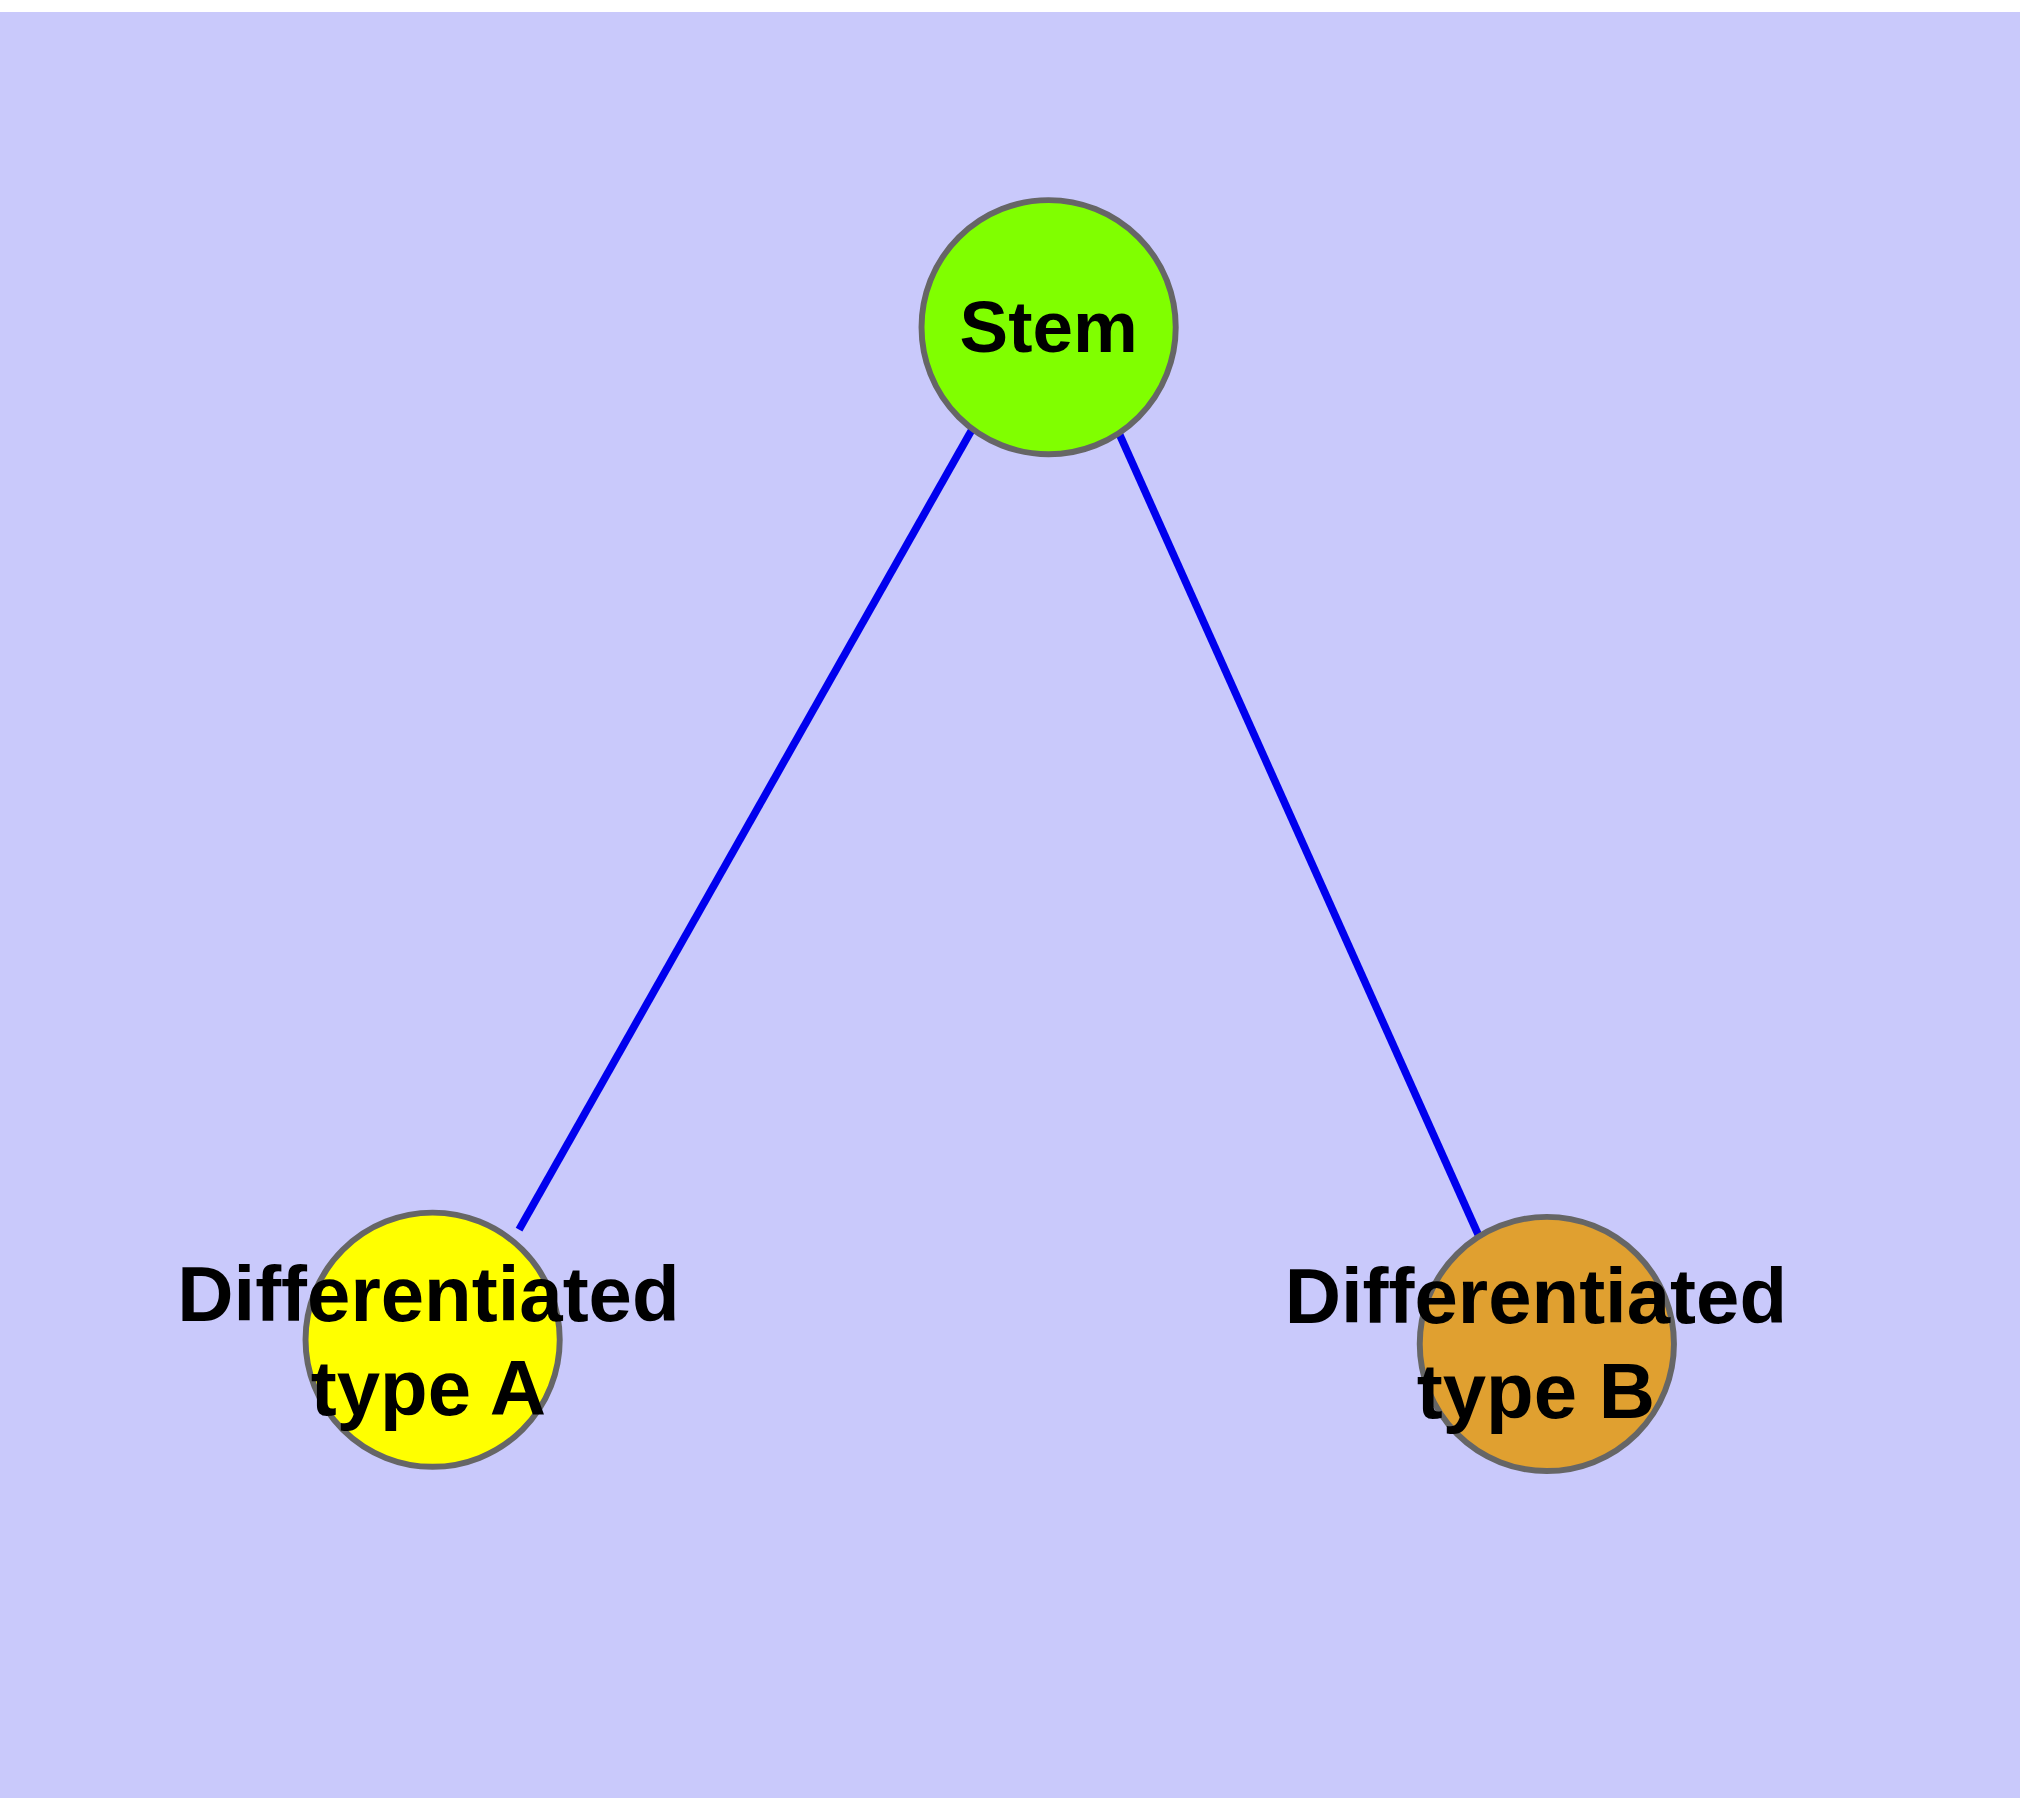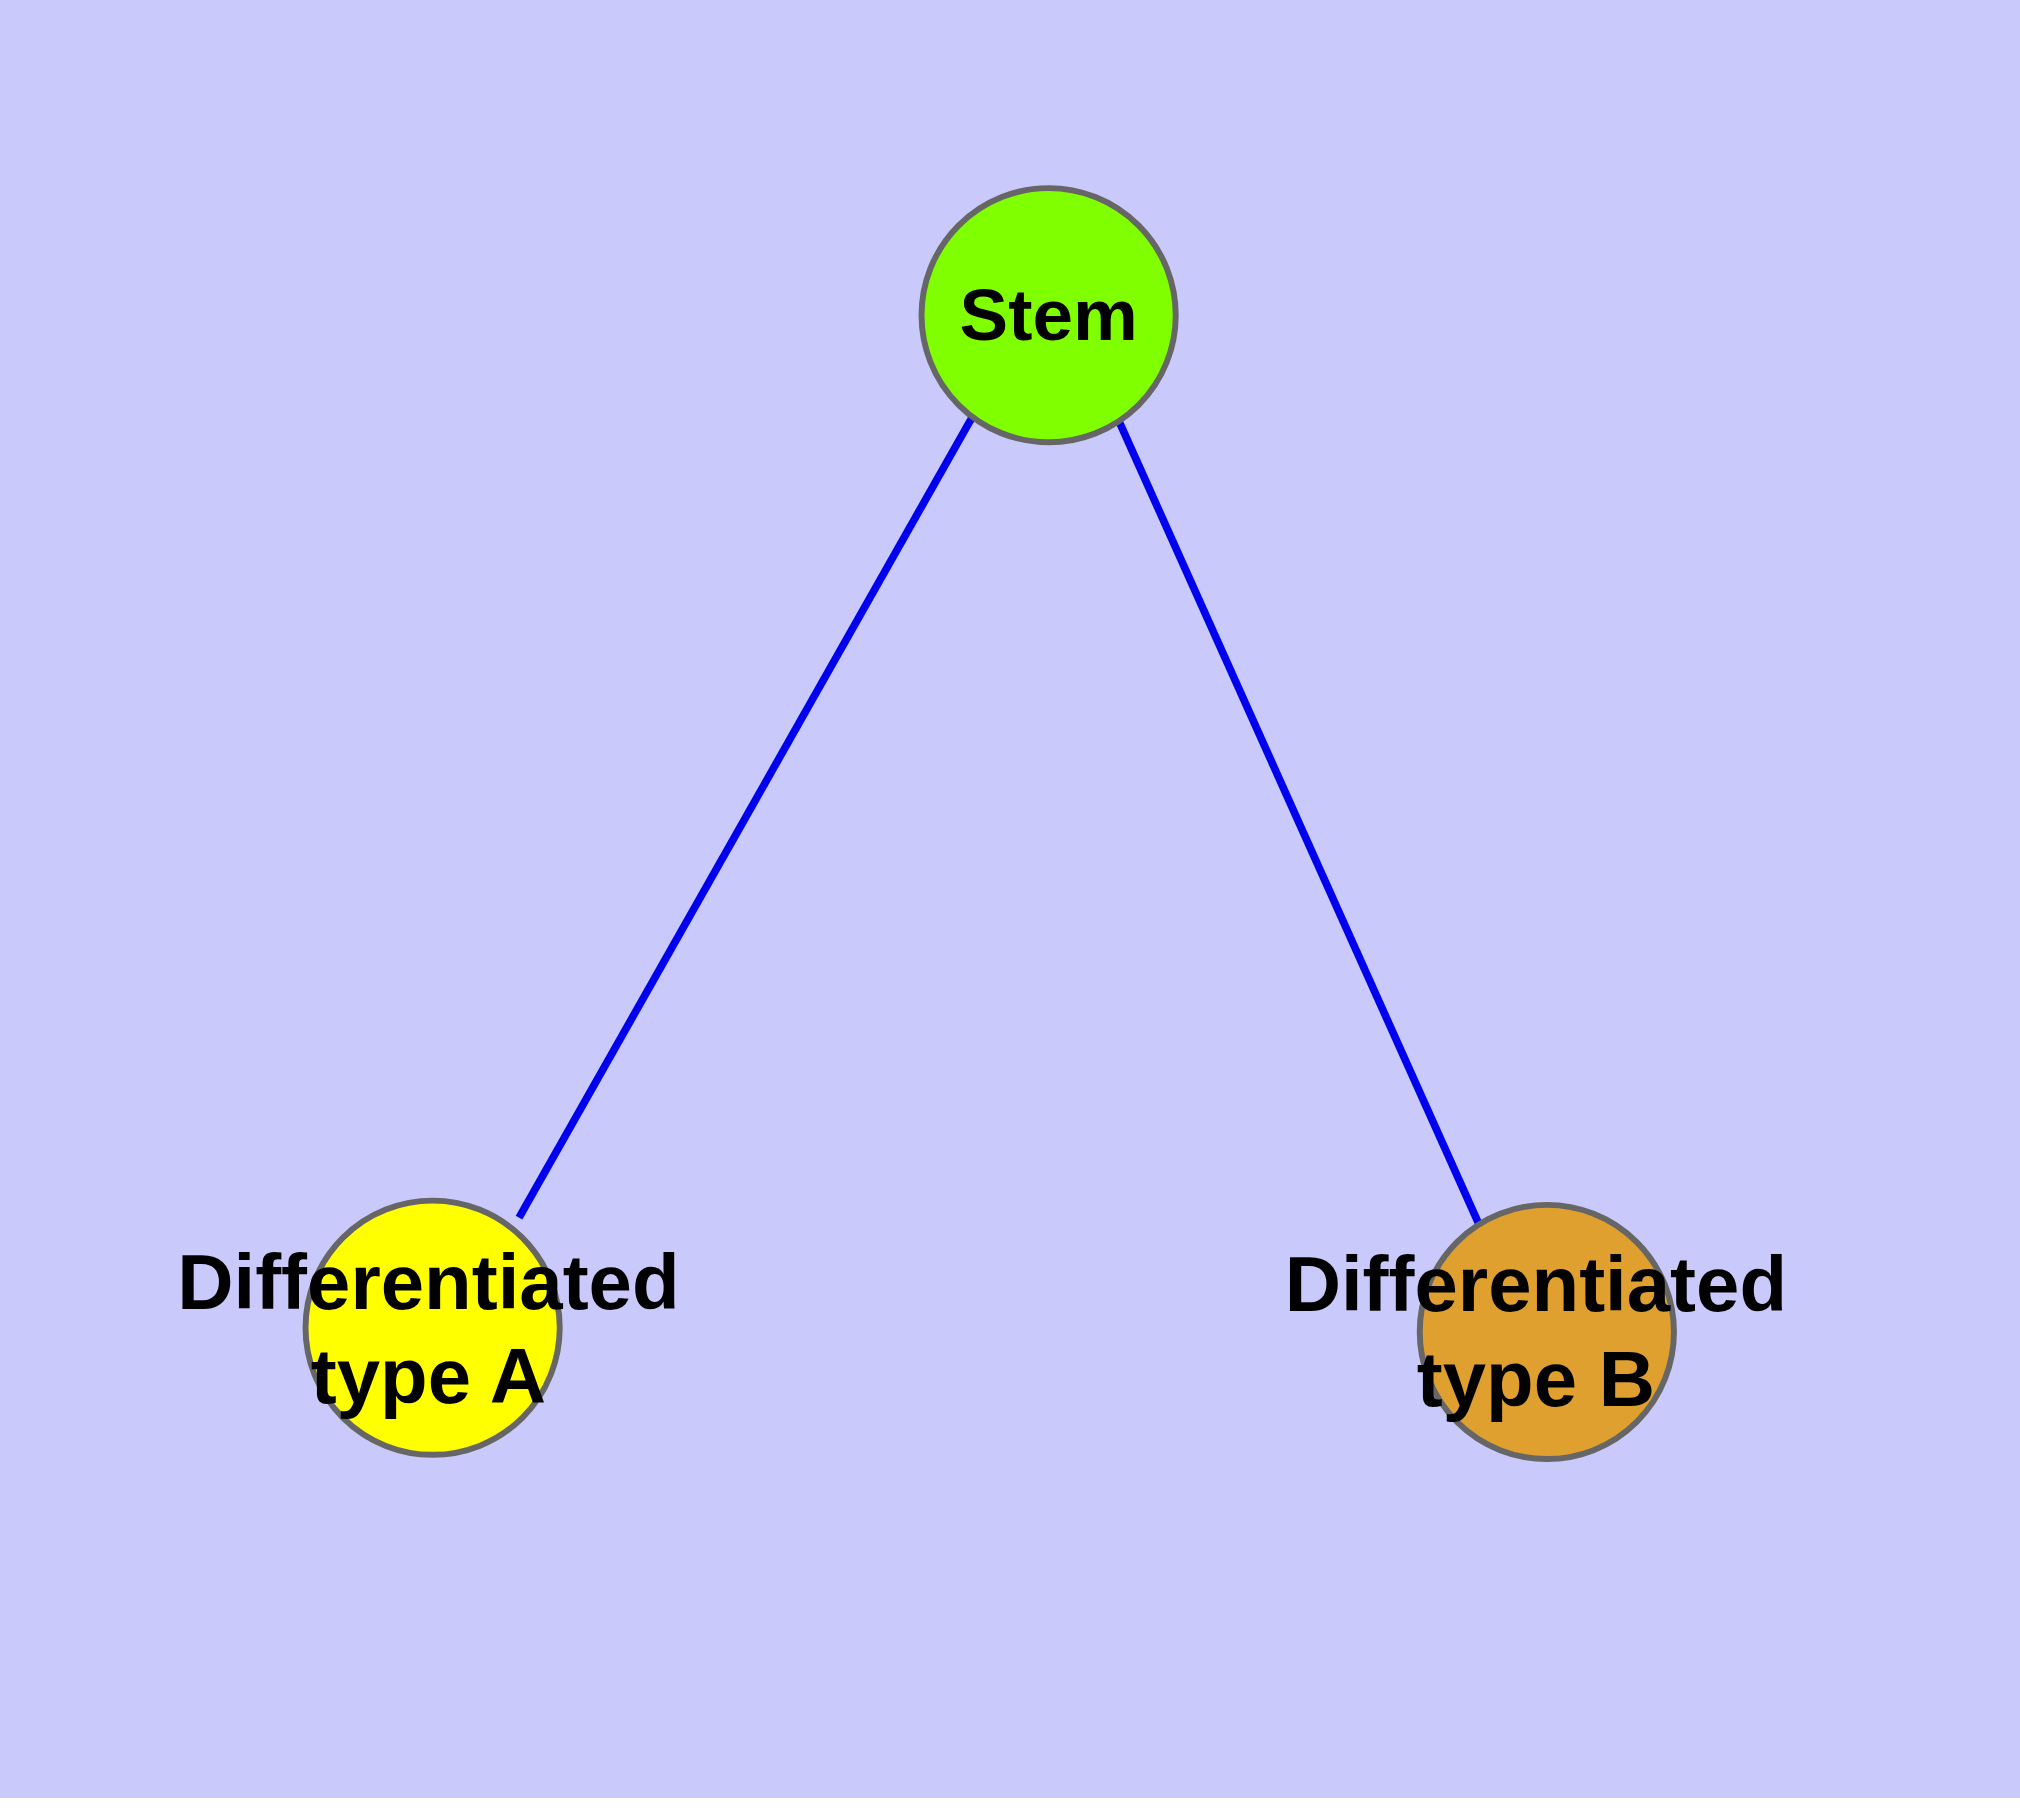--- a/index.html
+++ b/index.html
@@ -16,21 +16,21 @@
   }
   #canvas {
     position: relative;
     width: 2021px;
     height: 1812px;
     background: #ffffff;
   }
   #plot-area {
     position: absolute;
     left: 0;
-    top: 0;
+    top: 12px;
     width: 2021px;
     height: 1798px;
     background: #c9c9fb;
   }
   #graph-svg {
     position: absolute;
     left: 0;
     top: 0;
     width: 2021px;
     height: 1798px;

